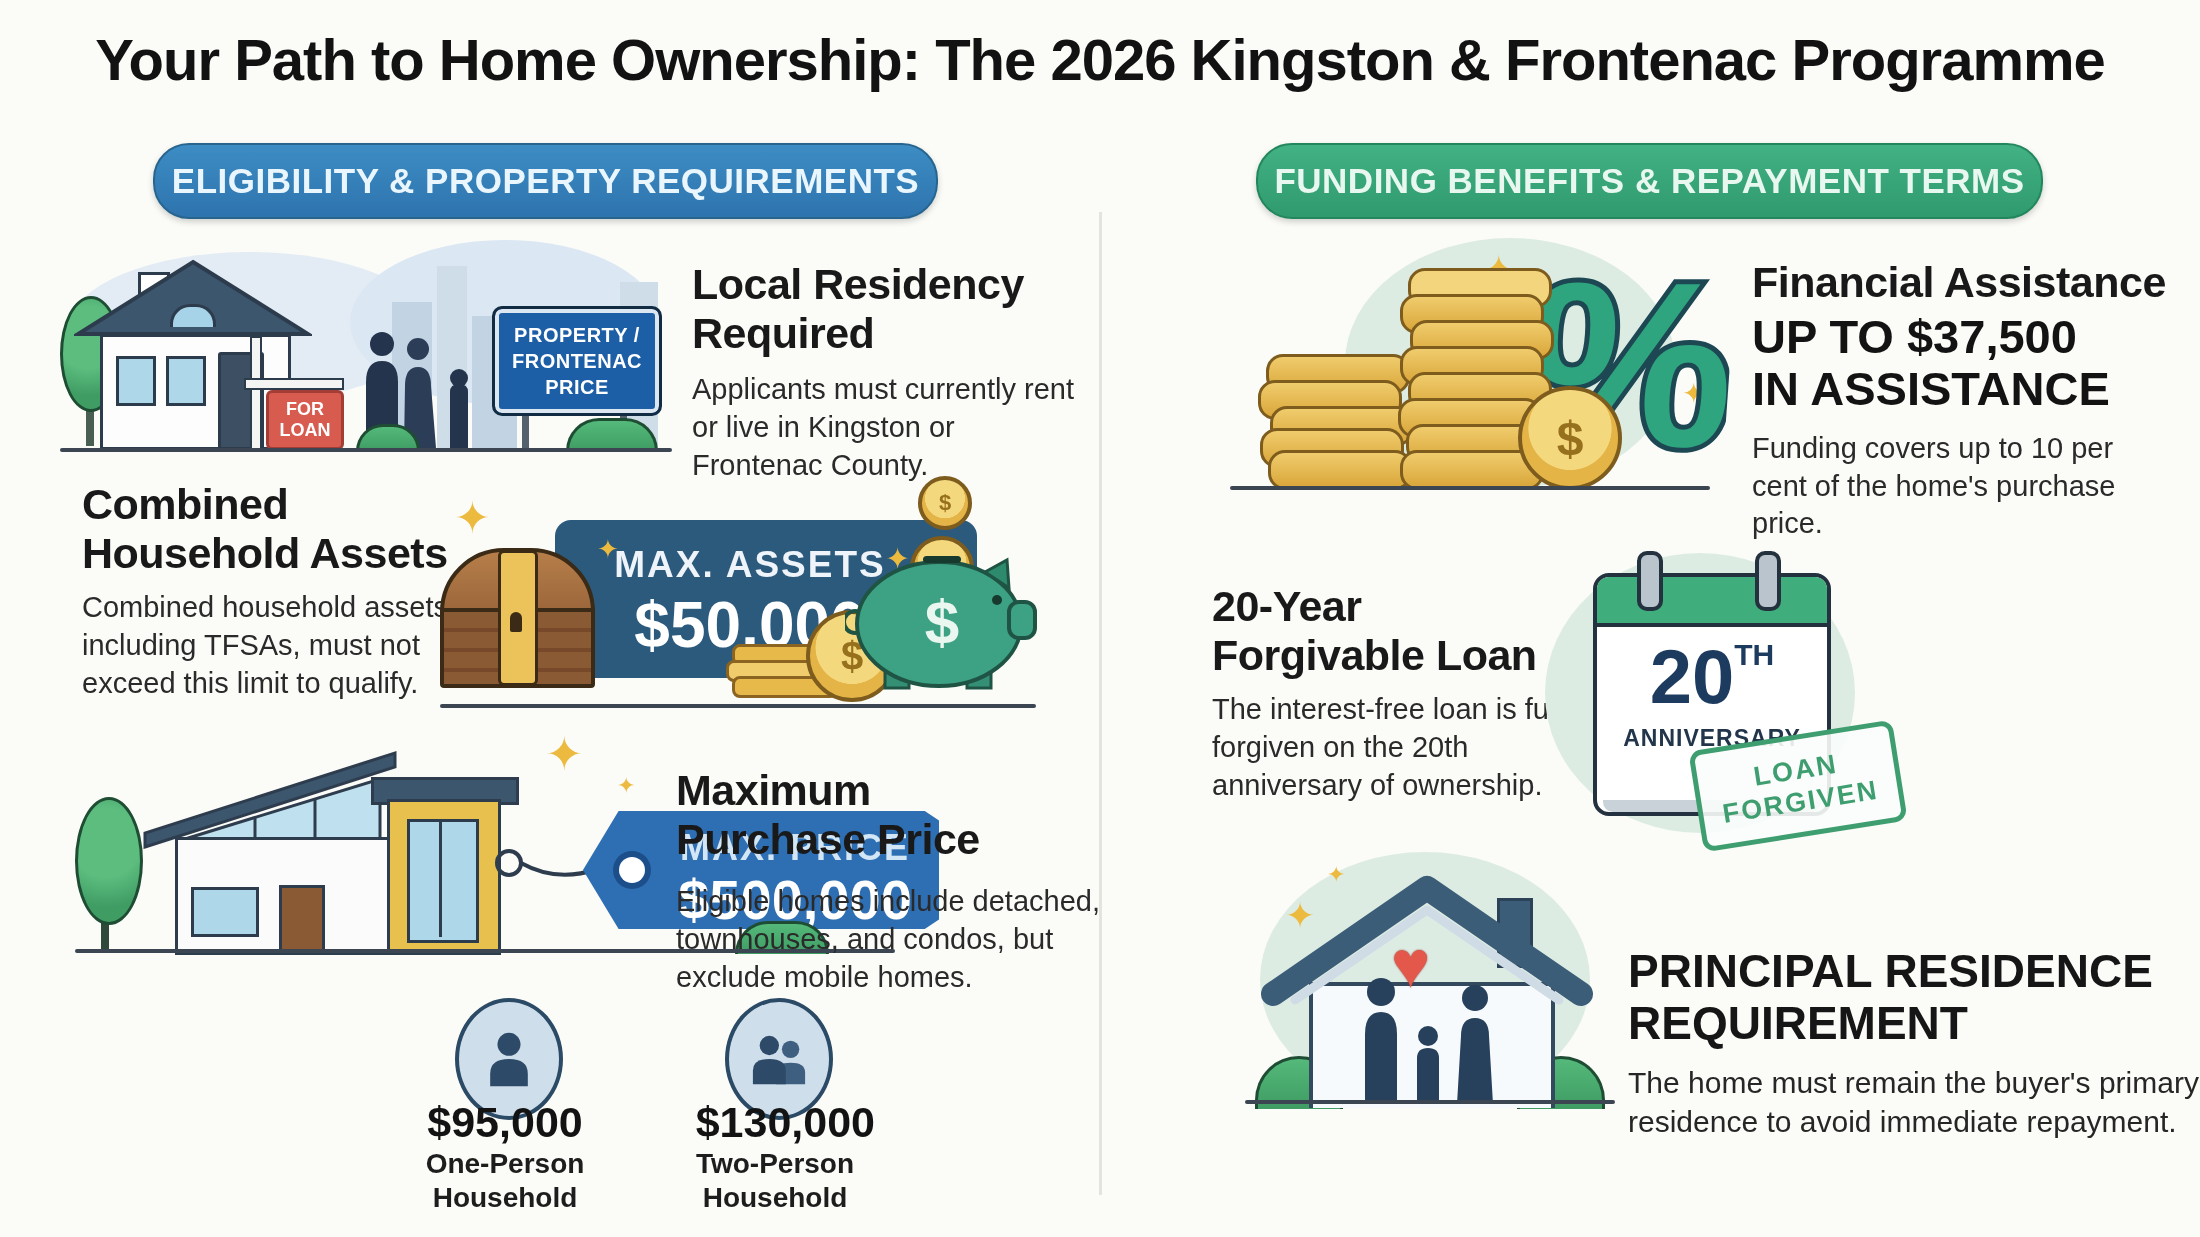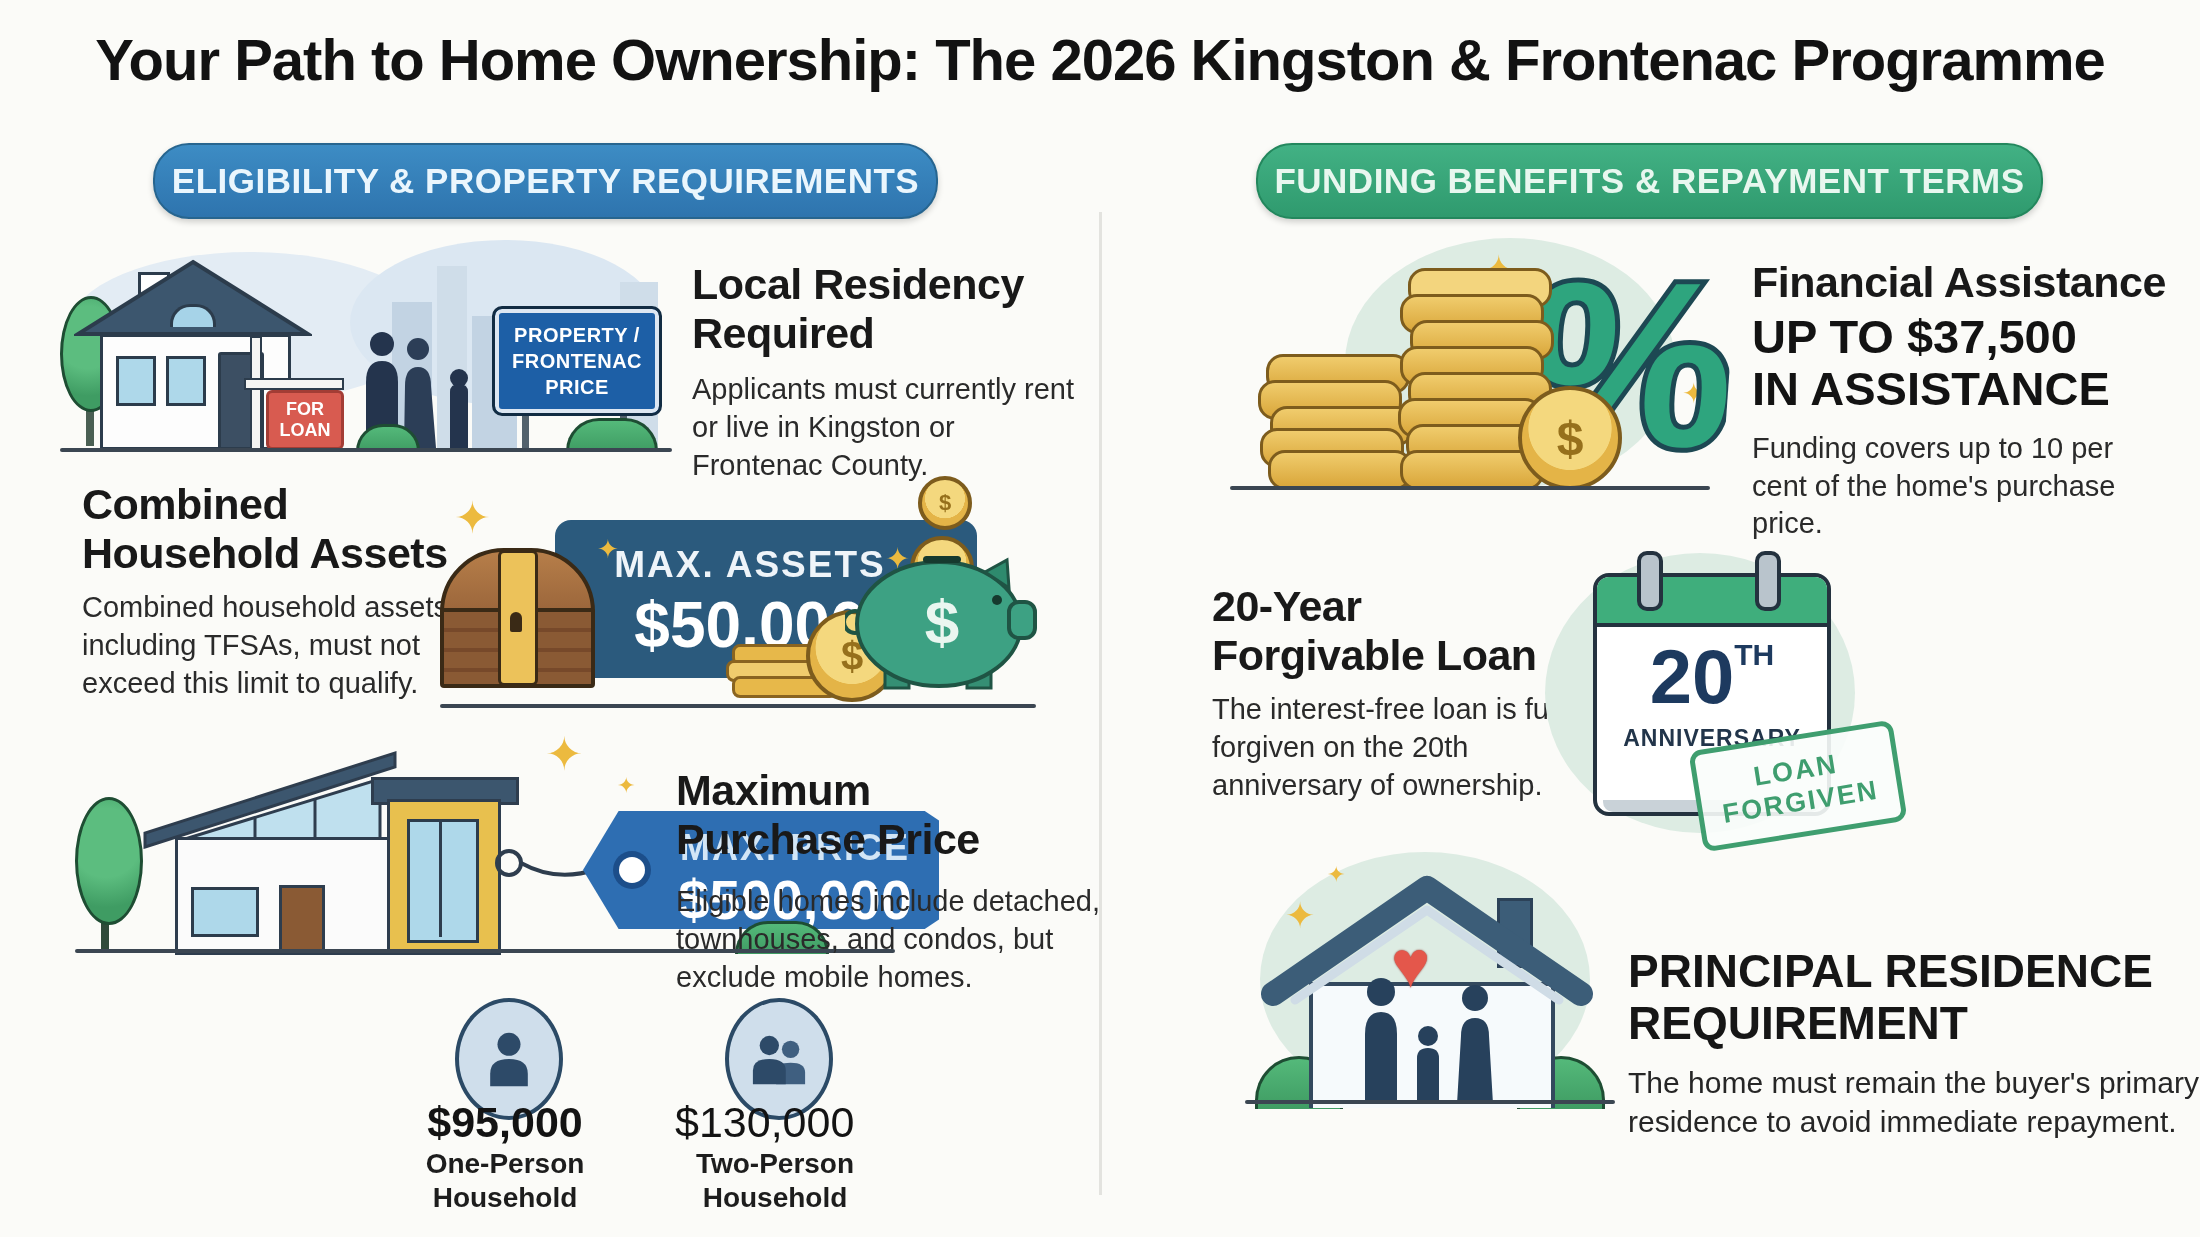--- a/index.html
+++ b/index.html
@@ -206,21 +206,21 @@
   <div class="abs" style="left:405px;top:1182px;width:200px;text-align:center;font-size:28px;font-weight:700;color:#1d1d1d;">Household</div>
 
   <div class="abs ic-ellipse" style="left:725px;top:998px;width:100px;height:114px;">
     <svg width="58" height="54" viewBox="0 0 60 52">
       <circle cx="42" cy="16" r="9" fill="#3f5f80"></circle>
       <path d="M27 52 V40 Q27 30 42 30 Q57 30 57 40 V52 Z" fill="#3f5f80"></path>
       <circle cx="20" cy="12" r="10" fill="#2d4a68"></circle>
       <path d="M3 52 V38 Q3 26 20 26 Q37 26 37 38 V52 Z" fill="#2d4a68"></path>
     </svg>
   </div>
-  <div class="abs" style="left:675px;top:1098px;width:200px;text-align:left;font-size:43px;font-weight:400;color:#131313;">$130,000</div>
+  <div class="abs" style="left:675px;top:1098px;width:200px;text-align:right;font-size:43px;font-weight:700;color:#131313;">$130,000</div>
   <div class="abs" style="left:675px;top:1148px;width:200px;text-align:center;font-size:28px;font-weight:700;color:#1d1d1d;">Two-Person</div>
   <div class="abs" style="left:675px;top:1182px;width:200px;text-align:center;font-size:28px;font-weight:700;color:#1d1d1d;">Household</div>
 
   <div class="abs" style="left:1230px;top:238px;width:480px;height:252px;">
     <div class="abs circlebg" style="left:115px;top:0;width:330px;height:250px;"></div>
     <div class="abs sparkle" style="left:252px;top:12px;font-size:40px;">✦</div>
     <div class="abs sparkle" style="left:326px;top:56px;font-size:20px;">✦</div>
     <div class="abs sparkle" style="left:452px;top:142px;font-size:28px;">✦</div>
 
     <svg class="abs" style="left:300px;top:0px;transform:skewX(-4deg);" width="200" height="250" viewBox="0 0 200 250">

